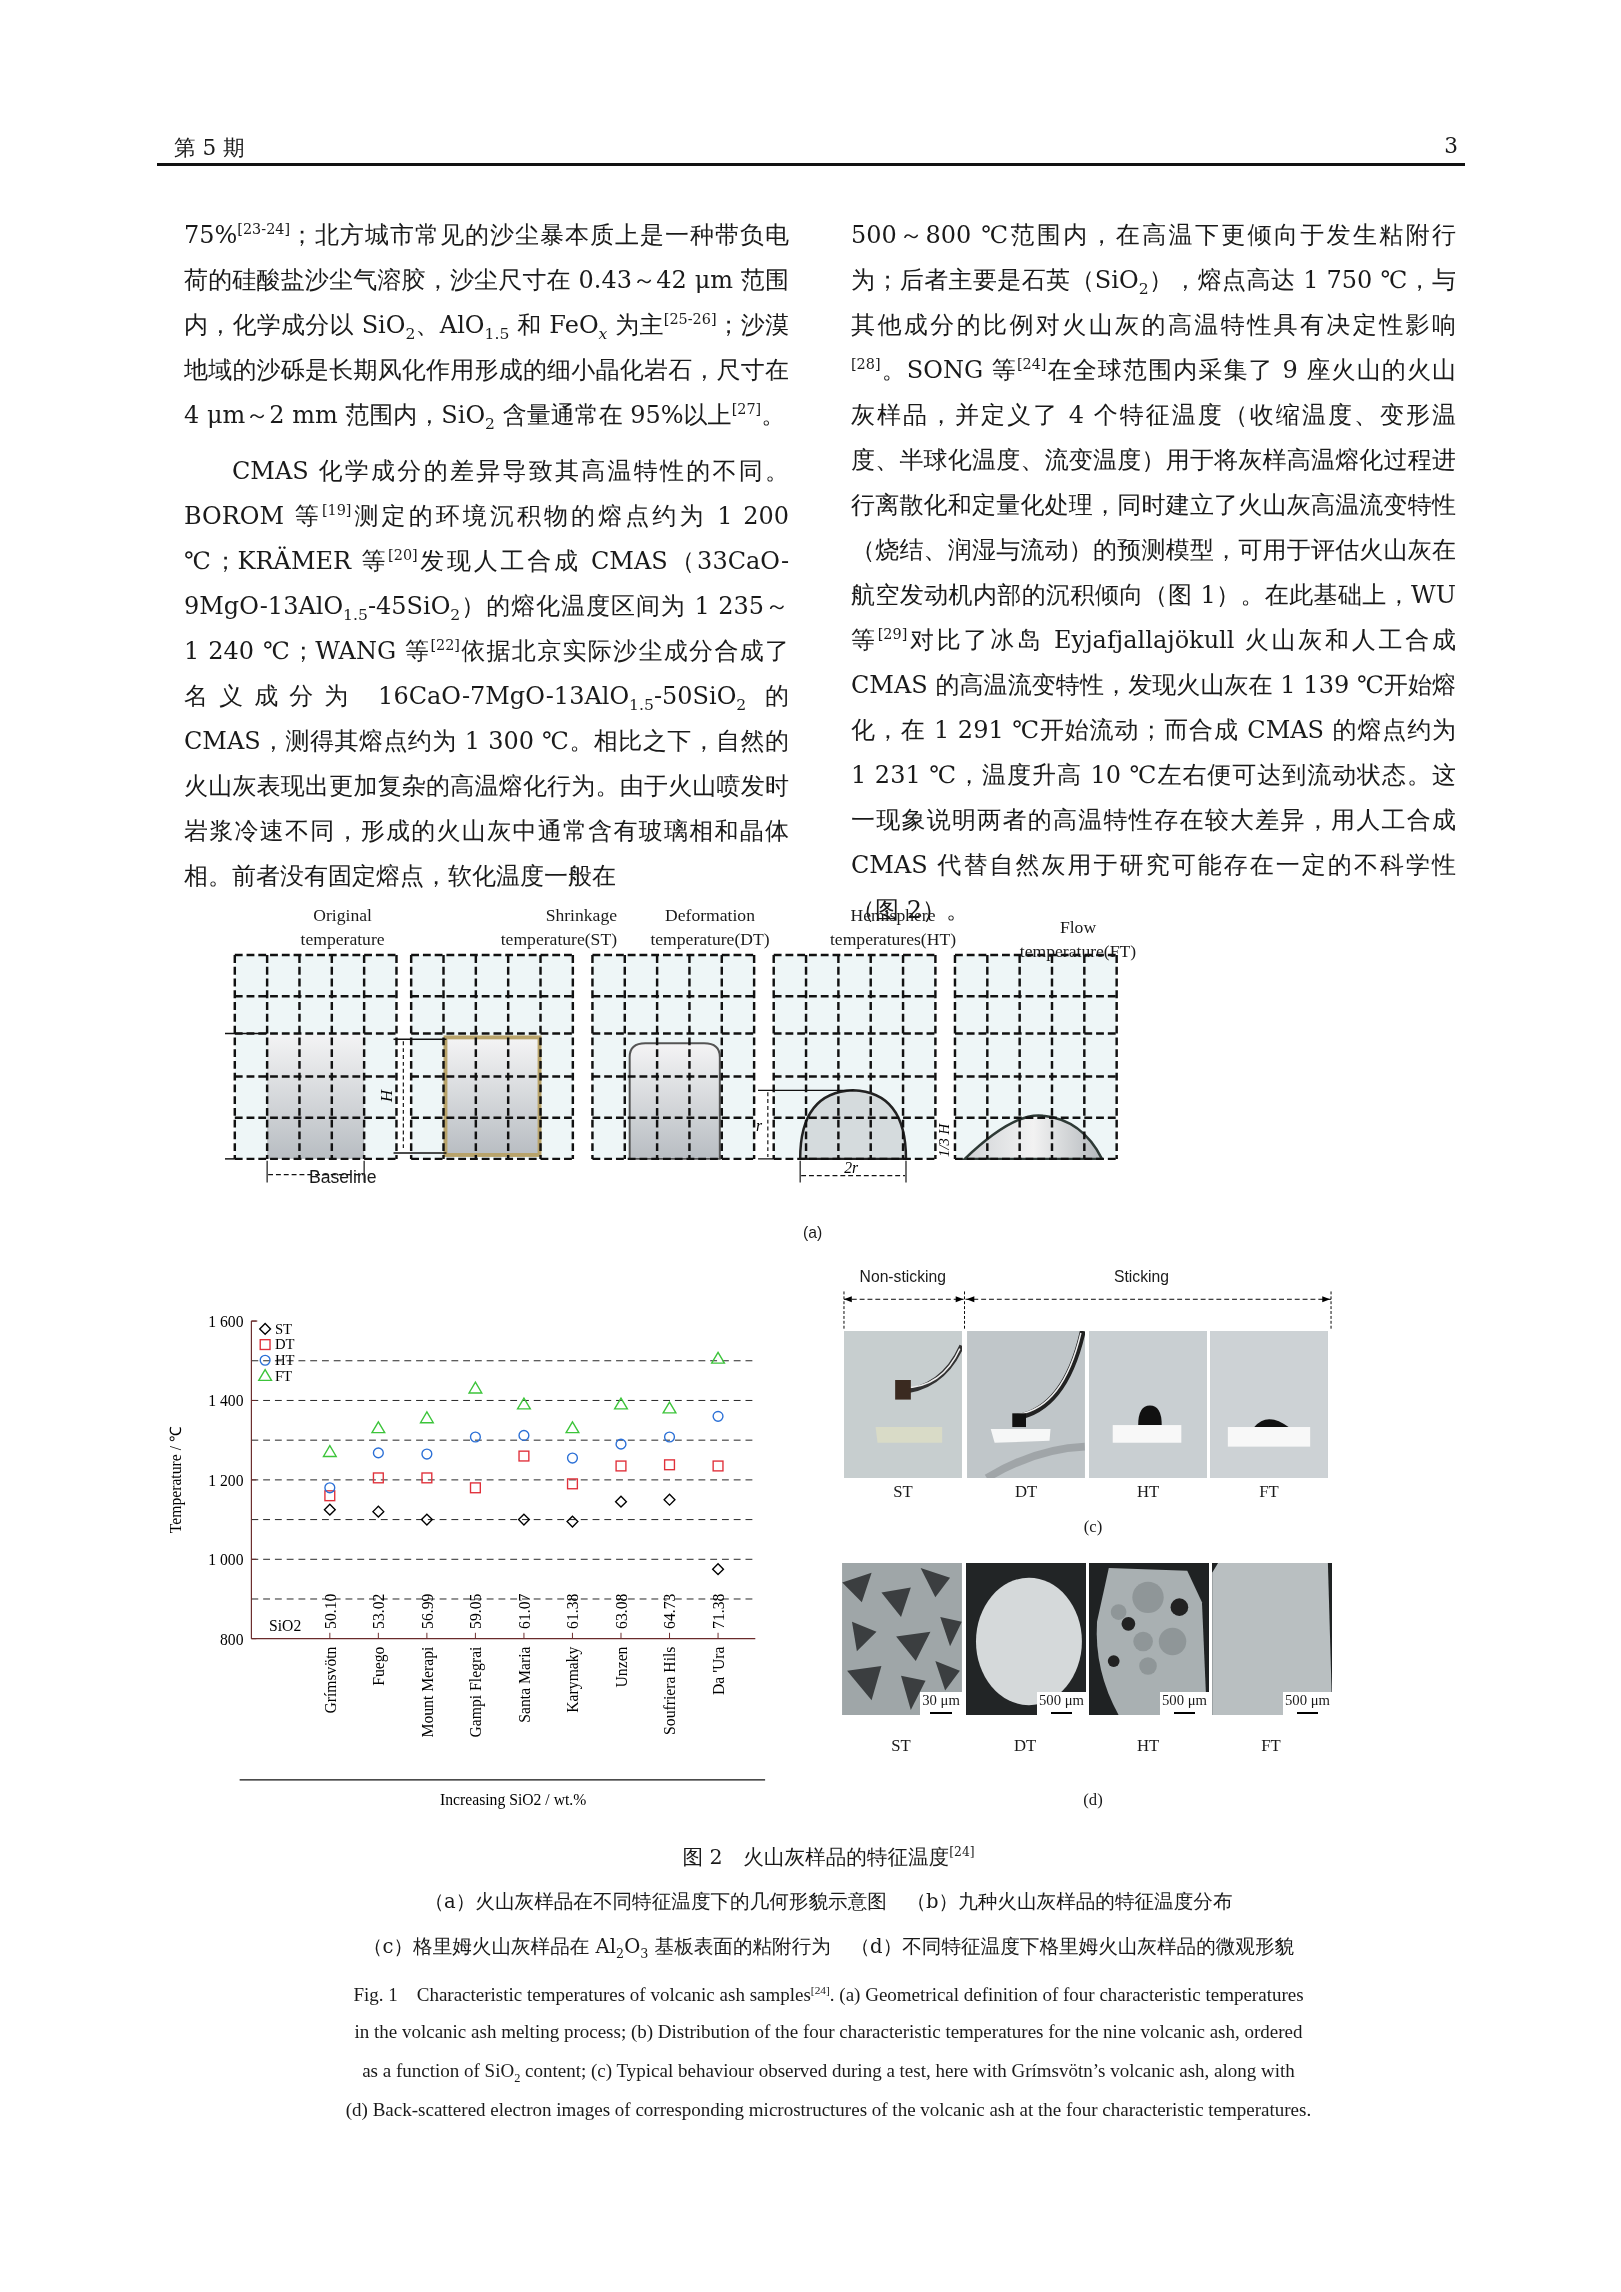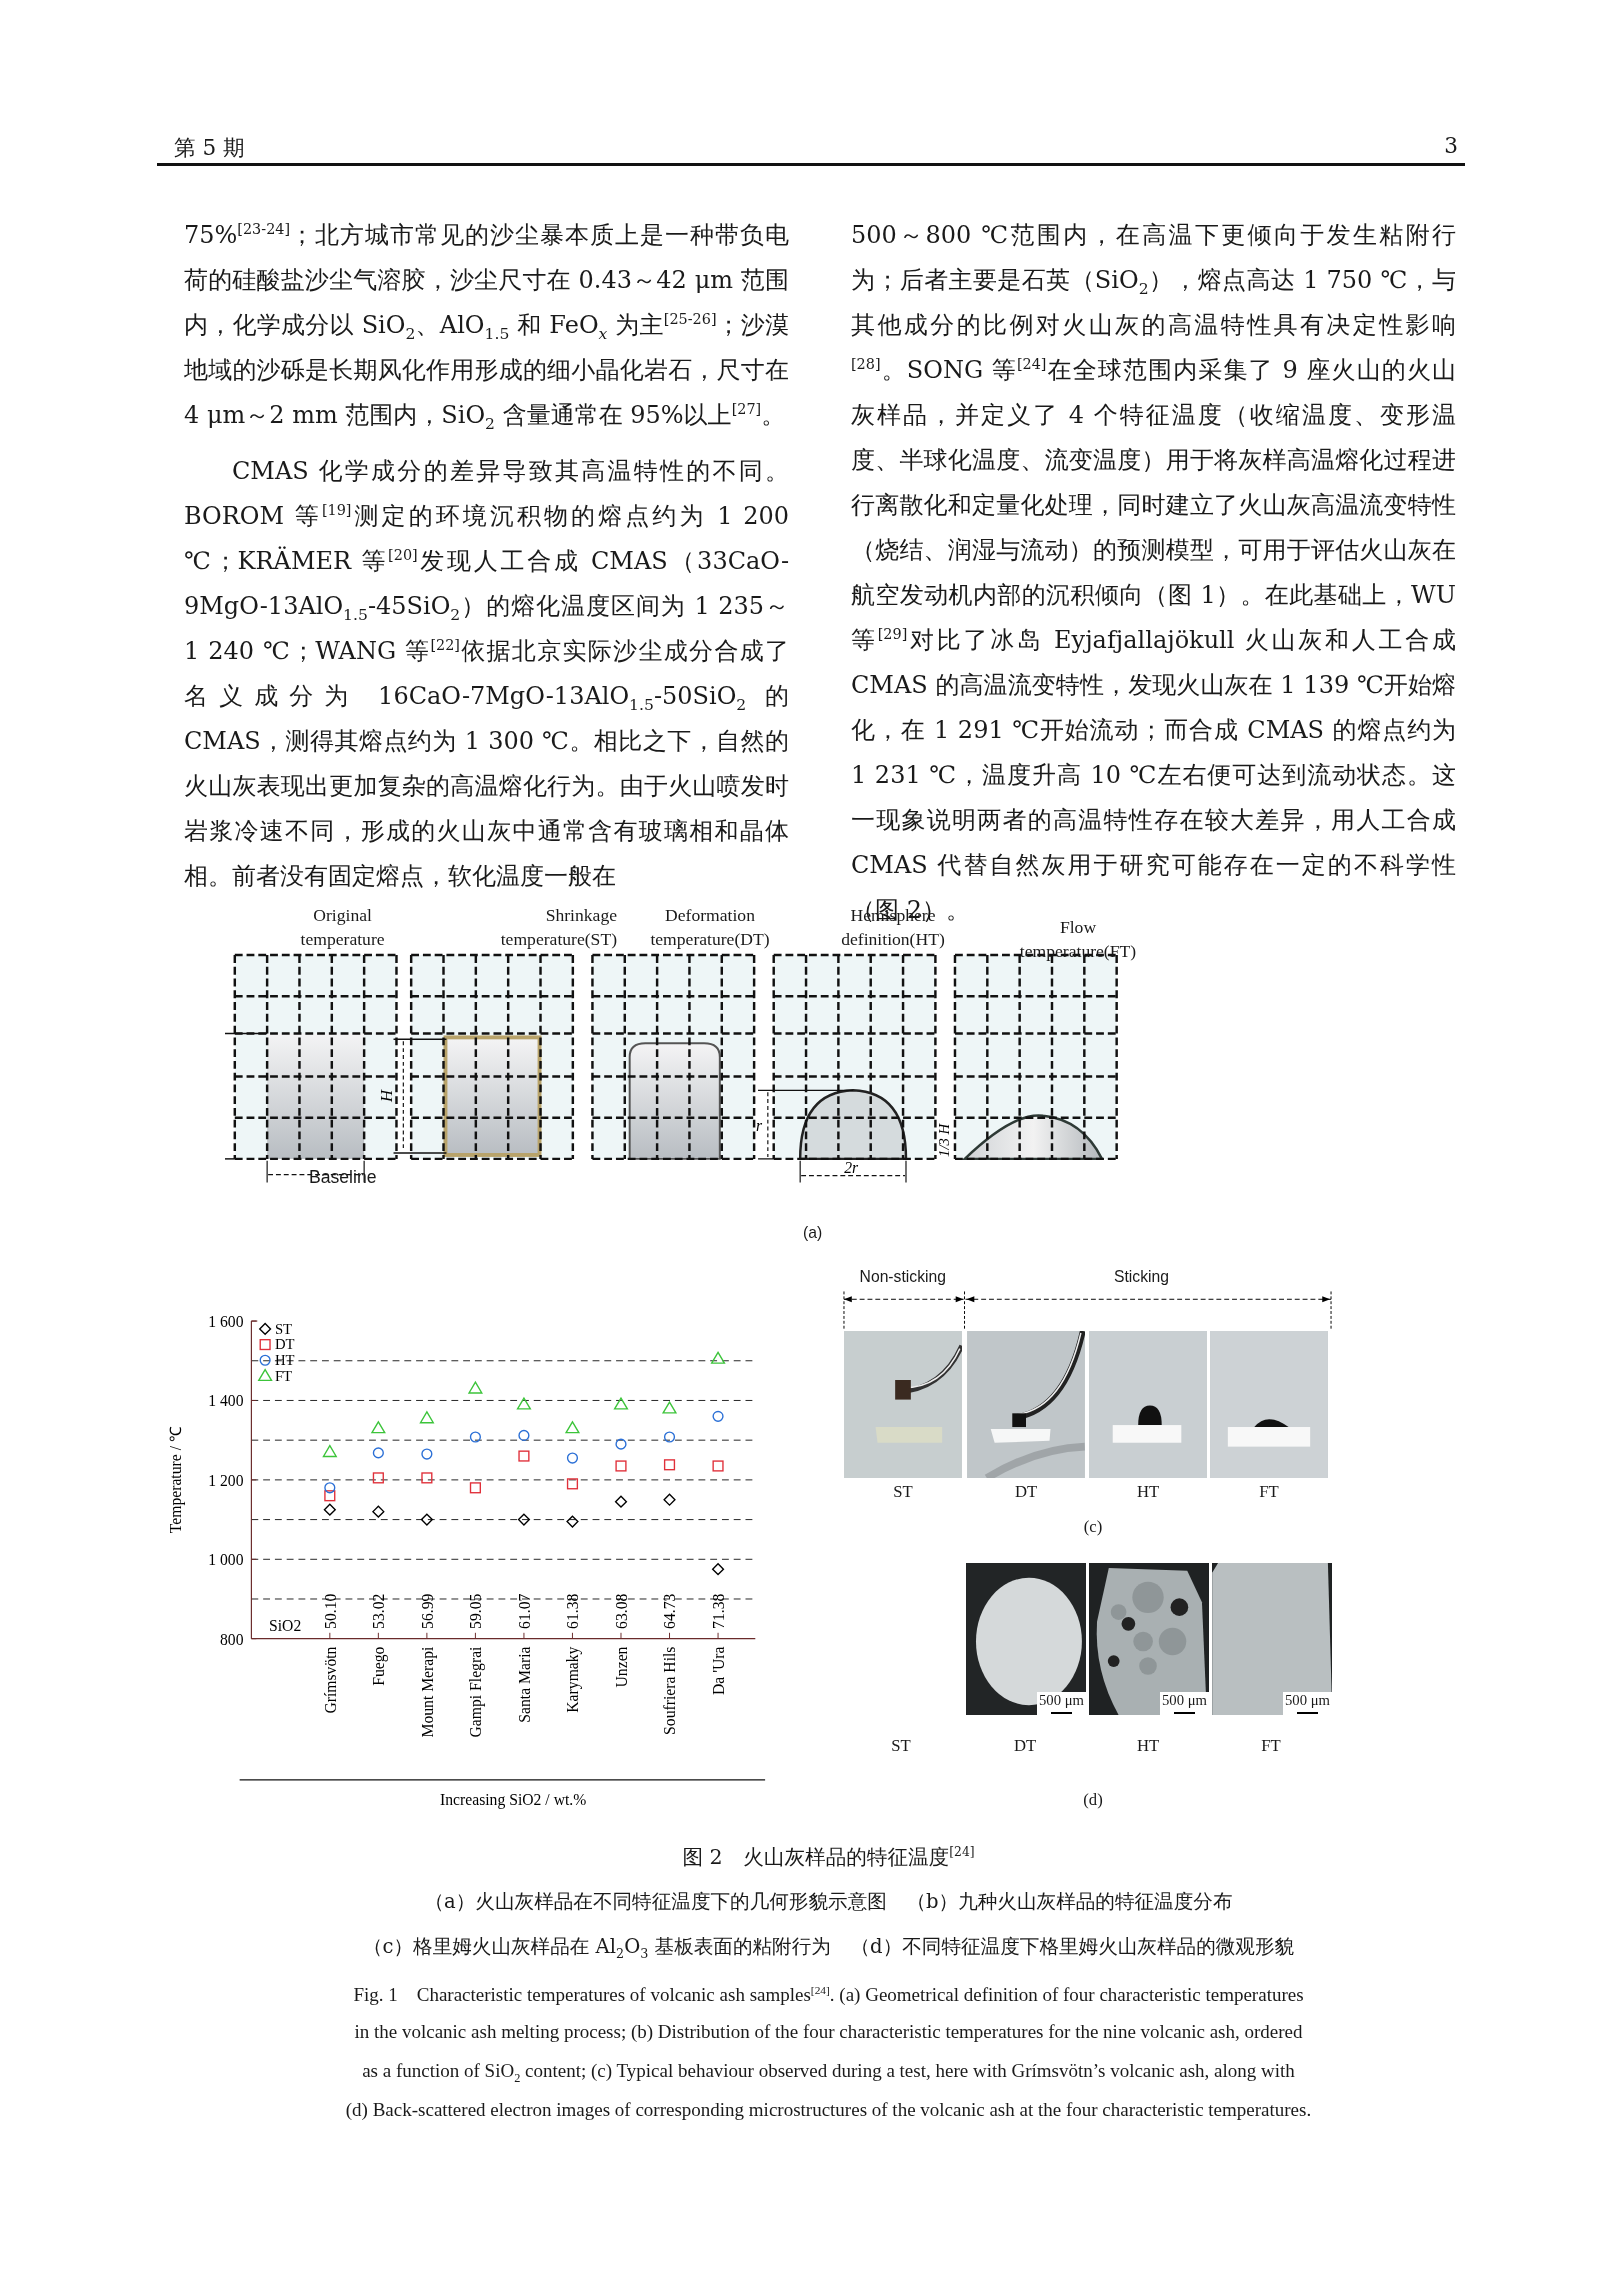--- a/index.html
+++ b/index.html
@@ -161,21 +161,21 @@
   <div class="sub-title" style="left:196px;top:0;width:196px;text-align:right;">
       <div>Shrinkage</div>
       <div>temperature(ST)</div>
     </div>
   <div class="sub-title" style="left:387px;top:0;width:196px;">
       <div>Deformation</div>
       <div>temperature(DT)</div>
     </div>
   <div class="sub-title" style="left:570px;top:0;width:196px;">
       <div>Hemisphere</div>
-      <div>definition(HT)</div>
+      <div>temperatures(HT)</div>
     </div>
   <div class="sub-title" style="left:755px;top:12px;width:196px;">
       <div>Flow</div>
       <div>temperature(FT)</div>
     </div>
   <div class="panel-label" style="left:84px;top:263px;font-size:17.6px;">Baseline</div>
   <div class="panel-label" style="left:578px;top:320px;font-size:15.7px;">(a)</div>
 </div>
 
 <div class="chartB">
@@ -327,20 +327,37 @@
       </svg>
   </div>
   <div class="lbl" style="left:5.9px;top:218px;">ST</div>
   <div class="lbl" style="left:129px;top:218px;">DT</div>
   <div class="lbl" style="left:251px;top:218px;">HT</div>
   <div class="lbl" style="left:372px;top:218px;">FT</div>
   <div class="lbl" style="left:196px;top:253px;">(c)</div>
 </div>
 
 <div class="figD">
+  <div class="sem" style="left:3.9px;background:#b9bec0;">
+    <svg width="120" height="152" viewBox="0 0 122 155">
+        <rect width="122" height="155" fill="#9fa6a8"></rect>
+      <g fill="#2a2d2e" opacity="0.85">
+        <path d="M0,20 L30,10 L20,40 Z"></path>
+          <path d="M40,30 L70,25 L60,55 Z"></path>
+          <path d="M80,5 L110,15 L95,35 Z"></path>
+        <path d="M10,60 L35,70 L15,90 Z"></path>
+          <path d="M55,75 L90,70 L75,100 Z"></path>
+          <path d="M100,55 L122,60 L110,85 Z"></path>
+        <path d="M5,110 L40,105 L30,140 Z"></path>
+          <path d="M60,115 L85,120 L70,150 Z"></path>
+          <path d="M95,100 L120,110 L105,130 Z"></path>
+      </g>
+      </svg>
+    <div class="scale"><span>30 μm</span><span class="bar"></span></div>
+  </div>
   <div class="sem" style="left:128px;background:#1e2122;">
     <svg width="120" height="152" viewBox="0 0 122 155">
         <rect width="122" height="155" fill="#222526"></rect>
       <ellipse cx="64" cy="80" rx="54" ry="65" fill="#d5d9da"></ellipse>
       </svg>
     <div class="scale"><span>500 μm</span><span class="bar"></span></div>
   </div>
   <div class="sem" style="left:251px;background:#1e2122;">
     <svg width="120" height="152" viewBox="0 0 122 155">
         <rect width="122" height="155" fill="#1f2223"></rect>

